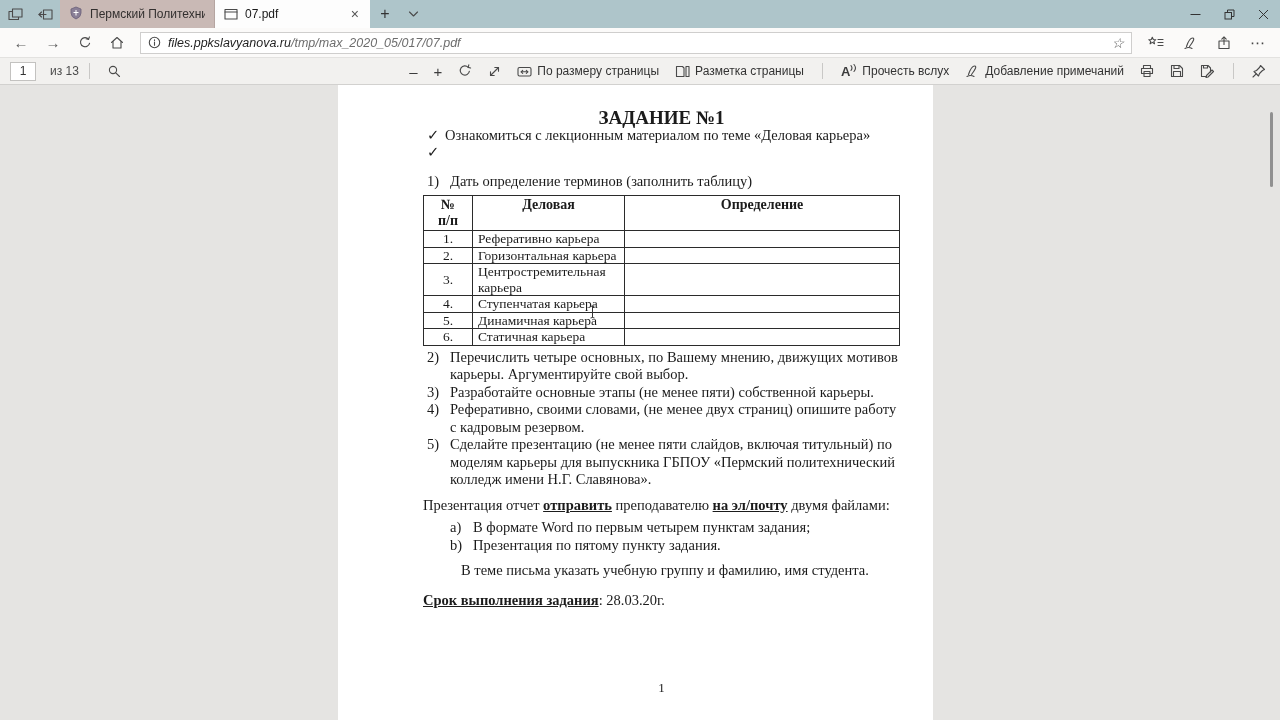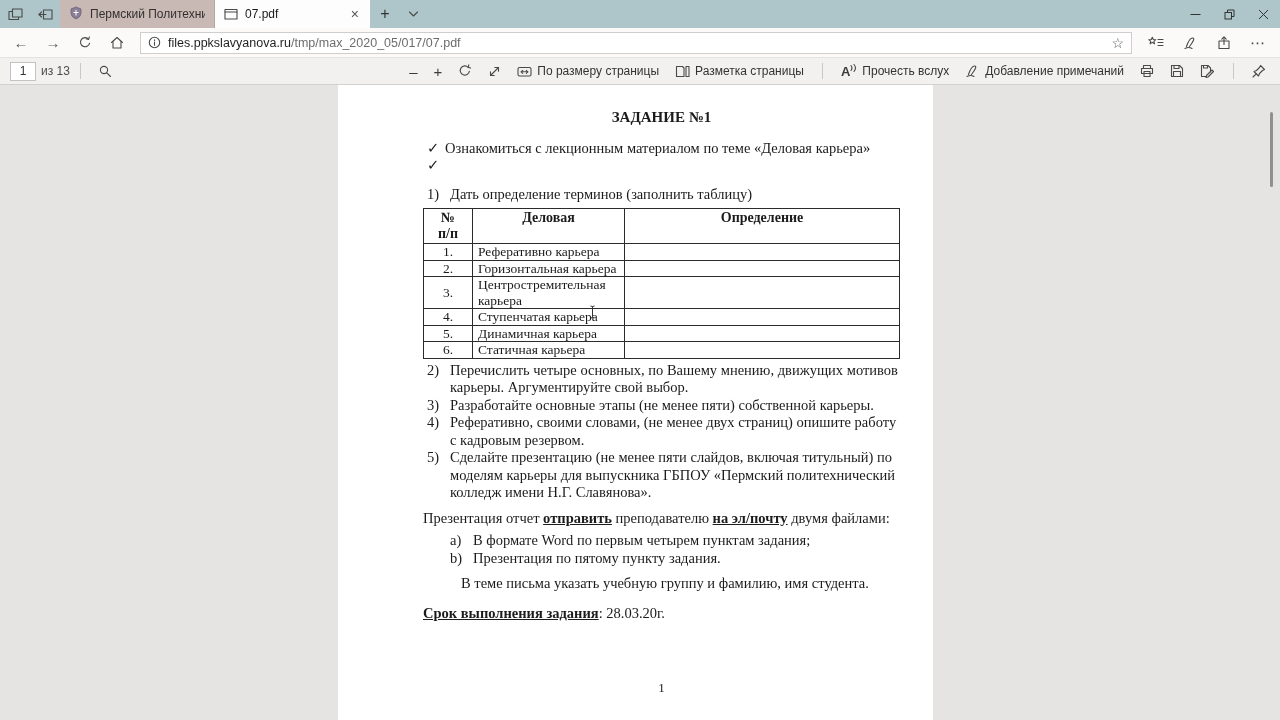--- a/index.html
+++ b/index.html
@@ -15,44 +15,44 @@
   .tab .t-label { white-space:nowrap; overflow:hidden; flex:1; }
   .tab .t-close { font-size:14px; color:#555; padding:0 2px; }
   .newtab-btn { width:30px; display:flex; align-items:center; justify-content:center; font-size:16px; color:#333; }
   .tabchev-btn { width:26px; display:flex; align-items:center; justify-content:center; }
   .win-controls { margin-left:auto; display:flex; }
   .win-btn { width:34px; display:flex; align-items:center; justify-content:center; }
 
   
   .addressbar { height:30px; background:#fbfaf9; display:flex; align-items:center; padding:0 8px; gap:6px; border-bottom:1px solid #e3e2e0; }
   .nav-btn { width:26px; height:24px; display:flex; align-items:center; justify-content:center; color:#5c5c5c; font-size:15px; }
-  .url-field { flex:1; height:22px; background:#fff; border:1px solid #cfcecd; display:flex; align-items:center; padding:0 7px; gap:7px; margin:0 4px; }
+  .url-field { flex:1; height:22px; background:#fff; border:1px solid #cfcecd; display:flex; align-items:center; padding:0 7px; gap:7px; margin:0 4px;font-style:italic; }
   .url-text { font-size:12.5px; white-space:nowrap; overflow:hidden; flex:1; }
   .url-host { color:#1f1f1f; }
   .url-path { color:#6d6d6d; }
   .url-star { color:#555; font-size:14px; }
   .bar-icon { width:28px; height:24px; display:flex; align-items:center; justify-content:center; color:#4a4a4a; }
   .more-dots { font-size:15px; letter-spacing:1px; color:#444; }
 
   
   .pdfbar { height:27px; background:#f2f1ef; border-bottom:1px solid #d2d1cf; display:flex; align-items:center; padding:0 6px; font-size:12px; color:#333; }
   .pagebox { width:26px; height:19px; background:#fff; border:1px solid #c3c2c0; display:flex; align-items:center; justify-content:center; font-size:12px; margin-left:4px; }
-  .of-pages { margin-left:5px; color:#4c4c4c; }
+  .of-pages { margin-left:14px; color:#4c4c4c; }
   .vsep { width:1px; height:16px; background:#c9c8c6; margin:0 10px; }
   .tool { display:flex; align-items:center; gap:5px; padding:0 8px; height:100%; }
   .tool .glyph { font-size:15px; color:#3c3c3c; }
   .right-tools { margin-left:auto; display:flex; align-items:center; }
   .ra-glyph { font-size:13px; font-weight:bold; color:#3c3c3c; display:flex; align-items:flex-start; }
 
   
   .content { position:absolute; top:85px; left:0; right:0; bottom:0; background:#e5e4e2; }
   .pdf-page { position:absolute; left:338px; top:0; width:595px; height:635px; background:#ffffff;
               font-family:"Liberation Serif", serif; font-size:14.5px; line-height:17.5px; color:#1b1b1b;
               padding:24px 33px 0 85px; }
-  .doc-title { text-align:center; font-size:15px; font-weight:bold; margin-bottom:13px; }
+  .doc-title { text-align:center; font-size:19px; font-weight:bold; }
   .chk { display:flex; }
   .chk .mark { width:22px; padding-left:4px; flex:none; }
   .bu { font-weight:bold; text-decoration:underline; }
   .task { display:flex; }
   .task .m { width:27px; padding-left:4px; flex:none; }
   .task-first { margin-top:11px; }
   .tasks-rest { margin-top:3px; }
 
   table.terms { border-collapse:collapse; width:477px; margin-top:5px; }
   table.terms th, table.terms td { border:1px solid #2b2b2b; }

